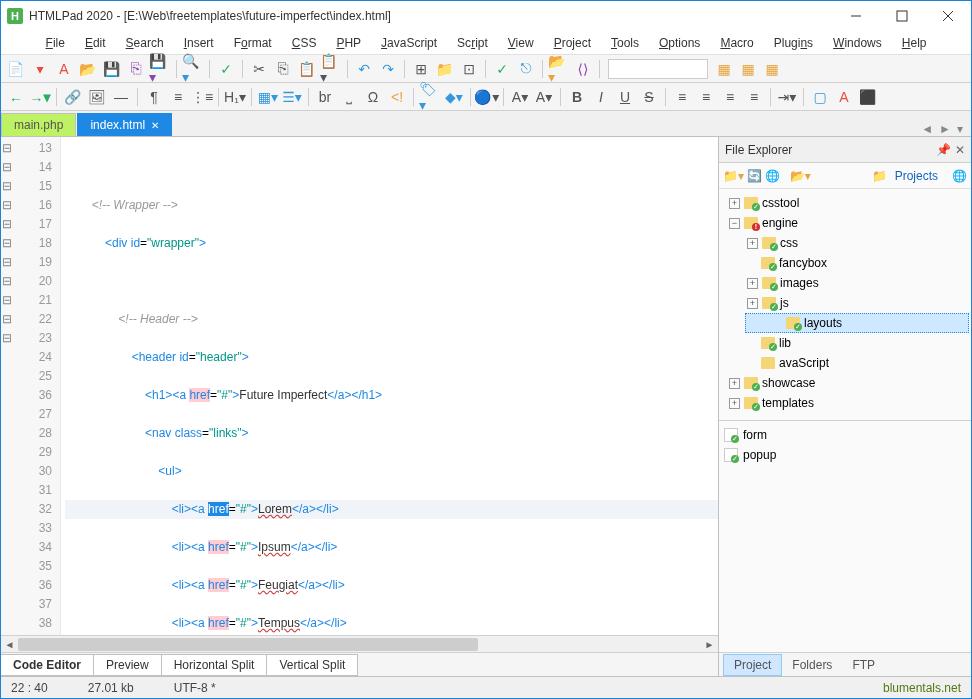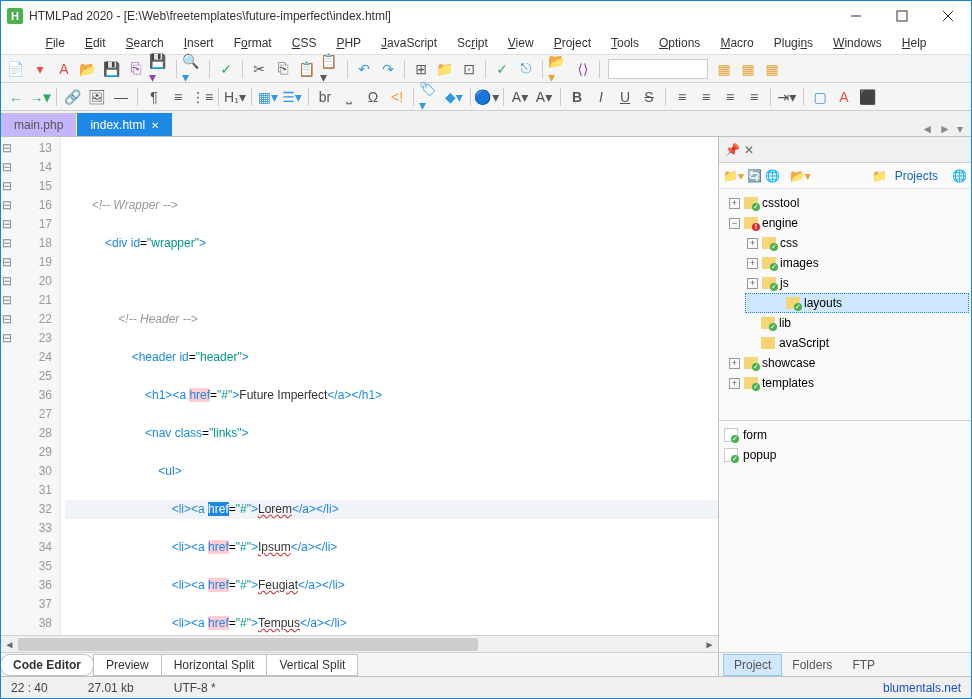--- a/index.html
+++ b/index.html
@@ -13,21 +13,21 @@
 .menubar { height: 24px; display: flex; align-items: center; padding: 0 12px; gap: 4px; border-bottom: 1px solid #e0e0e0; justify-content: center; }
 .menubar .mitem { padding: 2px 8px; color: #333; }
 .menubar .mitem u { text-decoration: underline; }
 .toolbar { height: 28px; background: #f5f5f5; border-bottom: 1px solid #d0d0d0; display: flex; align-items: center; padding: 0 4px; gap: 2px; }
 .tb-btn { width: 22px; height: 22px; display: flex; align-items: center; justify-content: center; border-radius: 2px; }
 .tb-sep { width: 1px; height: 18px; background: #ccc; margin: 0 3px; }
 .tb-dropdown { width: 100px; height: 20px; border: 1px solid #ccc; background: #fff; margin: 0 3px; }
 .tb-icon { font-size: 14px; color: #555; }
 .tabs-row { height: 26px; background: #f0f0f0; display: flex; align-items: flex-end; border-bottom: 1px solid #c0c0c0; }
 .tabs { display: flex; flex: 1; }
-.tab { padding: 4px 12px; background: #c4b5fd; border: 1px solid #c0c0c0; border-bottom: none; margin-right: 1px; color: #555; display: flex; align-items: center; gap: 6px; }
+.tab { padding: 4px 12px; background: #bef264; border: 1px solid #c0c0c0; border-bottom: none; margin-right: 1px; color: #555; display: flex; align-items: center; gap: 6px; }
 .tab.active { background: #1e88e5; color: #fff; border-color: #1e88e5; justify-content: space-between; }
 .tab .close { font-size: 10px; }
 .tab-nav { padding: 0 8px; color: #888; display: flex; gap: 6px; }
 .main-area { flex: 1; display: flex; overflow: hidden; }
 .editor-pane { flex: 1; display: flex; flex-direction: column; overflow: hidden; border-right: 1px solid #c0c0c0; }
 .code-area { flex: 1; display: flex; overflow: hidden; position: relative; }
 .gutter { width: 48px; background: #f7f7f7; border-right: 1px solid #e8e8e8; text-align: right; padding-right: 8px; color: #999; font-family: Consolas, monospace; font-size: 14px; line-height: 19px; padding-top: 2px; }
 .fold-gutter { width: 12px; background: #f7f7f7; font-family: monospace; font-size: 9px; color: #888; line-height: 19px; padding-top: 2px; text-align: center; }
 .code { flex: 1; font-family: Consolas, monospace; font-size: 14px; line-height: 19px; overflow: hidden; white-space: pre; padding-top: 2px; padding-left: 4px; }
 .code .line { height: 19px; }
@@ -40,21 +40,21 @@
 .val { color: #009688; }
 .txt { color: #333; }
 .underline { text-decoration: underline wavy #cc4444; }
 .hscroll { height: 17px; background: #f0f0f0; border-top: 1px solid #d0d0d0; position: relative; }
 .hscroll .thumb { position: absolute; left: 17px; top: 2px; width: 460px; height: 13px; background: #cdcdcd; border-radius: 2px; }
 .hscroll .arrow { position: absolute; width: 17px; height: 17px; top: 0; text-align: center; font-size: 10px; color: #666; line-height: 17px; }
 .hscroll .arrow.left { left: 0; }
 .hscroll .arrow.right { right: 0; }
 .bottom-tabs { height: 24px; background: #f5f5f5; border-top: 1px solid #d0d0d0; display: flex; align-items: center; }
 .btab { padding: 3px 12px; border: 1px solid #c0c0c0; background: #fff; margin-left: -1px; color: #333; }
-.btab.first { font-weight: bold; border-left: 1px solid #c0c0c0; border-radius: 10px; }
+.btab.first { font-weight: bold; border-left: 1px solid #c0c0c0; }
 .side-panel { width: 252px; display: flex; flex-direction: column; background: #fafafa; }
 .side-header { height: 26px; background: #f0f0f0; display: flex; align-items: center; padding: 0 6px; border-bottom: 1px solid #d0d0d0; }
 .side-header .title { flex: 1; color: #333; }
 .side-header .icons { display: flex; gap: 4px; color: #666; }
 .side-toolbar { height: 26px; display: flex; align-items: center; padding: 0 4px; gap: 3px; border-bottom: 1px solid #e0e0e0; }
 .side-toolbar .spacer { flex: 1; }
 .side-toolbar .proj { color: #1565c0; padding: 2px 4px; }
 .tree { flex: 1; overflow: auto; padding: 4px 2px; font-size: 12px; }
 .tree-node { display: flex; align-items: center; height: 20px; gap: 4px; }
 .tree-node .exp { width: 11px; height: 11px; border: 1px solid #999; text-align: center; line-height: 9px; font-size: 9px; color: #555; }
@@ -67,21 +67,21 @@
 .file-item { display: flex; align-items: center; height: 20px; gap: 5px; padding-left: 3px; }
 .file-item.selected { background: #cde8ff; border: 1px dotted #1e88e5; }
 .file-icon { width: 14px; height: 14px; background: #fff; border: 1px solid #ccc; position: relative; }
 .file-icon::after { content: '✓'; position: absolute; bottom: -2px; right: -2px; background: #4caf50; color: #fff; font-size: 7px; width: 8px; height: 8px; border-radius: 50%; line-height: 8px; text-align: center; }
 .btabs-right { height: 24px; background: #f5f5f5; border-top: 1px solid #d0d0d0; display: flex; align-items: center; padding: 0 4px; }
 .btab-r { padding: 3px 10px; color: #555; }
 .btab-r.active { background: #d0e7ff; border: 1px solid #90caf9; }
 .statusbar { height: 22px; background: #f0f0f0; border-top: 1px solid #c0c0c0; display: flex; align-items: center; padding: 0 10px; color: #444; }
 .statusbar .sitem { margin-right: 40px; }
 .statusbar .spacer { flex: 1; }
-.statusbar .brand { color: #1d4ed8; }
+.statusbar .brand { color: #4d7c0f; }
 svg.ico { width: 16px; height: 16px; }
 </style>
 </head>
 <body>
 
 <div class="window">
 
   <div class="titlebar">
     <div class="icon">H</div>
     <div class="title">HTMLPad 2020  - [E:\Web\freetemplates\future-imperfect\index.html]</div>
@@ -436,20 +436,21 @@
       <div class="bottom-tabs">
         <div class="btab first">Code Editor</div>
         <div class="btab">Preview</div>
         <div class="btab">Horizontal Split</div>
         <div class="btab">Vertical Split</div>
       </div>
     </div>
 
     <div class="side-panel">
       <div class="side-header">
+        <span class="title">File Explorer</span>
         <div class="icons">
           <span>📌</span>
           <span>✕</span>
         </div>
       </div>
       <div class="side-toolbar">
         <span style="color:#e8a33d">📁▾</span>
         <span style="color:#27ae60">🔄</span>
         <span>🌐</span>
         <div style="width:4px"></div>
@@ -473,20 +474,25 @@
             <span class="folder-icon warn"></span>
             <span>engine</span>
           </div>
         <div class="tree-node">
             <span class="pad" style="width:22px"></span>
             <span class="exp">+</span>
             <span class="folder-icon check"></span>
             <span>css</span>
           </div>
         <div class="tree-node">
+            <span class="pad" style="width:36px"></span>
+            <span class="folder-icon check"></span>
+            <span>fancybox</span>
+          </div>
+        <div class="tree-node">
             <span class="pad" style="width:22px"></span>
             <span class="exp">+</span>
             <span class="folder-icon check"></span>
             <span>images</span>
           </div>
         <div class="tree-node">
             <span class="pad" style="width:22px"></span>
             <span class="exp">+</span>
             <span class="folder-icon check"></span>
             <span>js</span>

